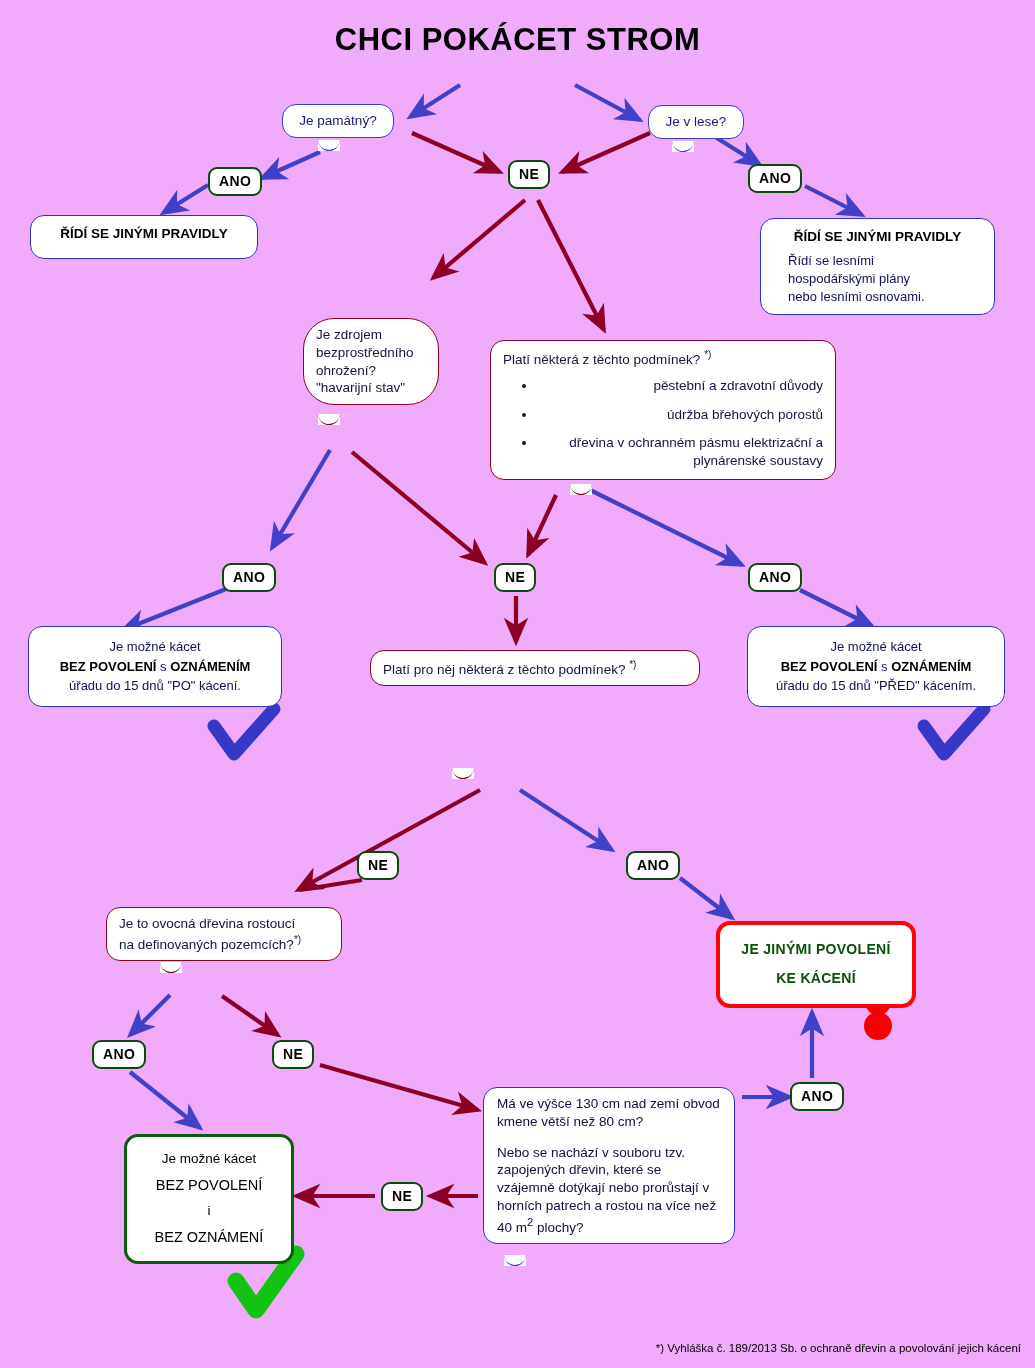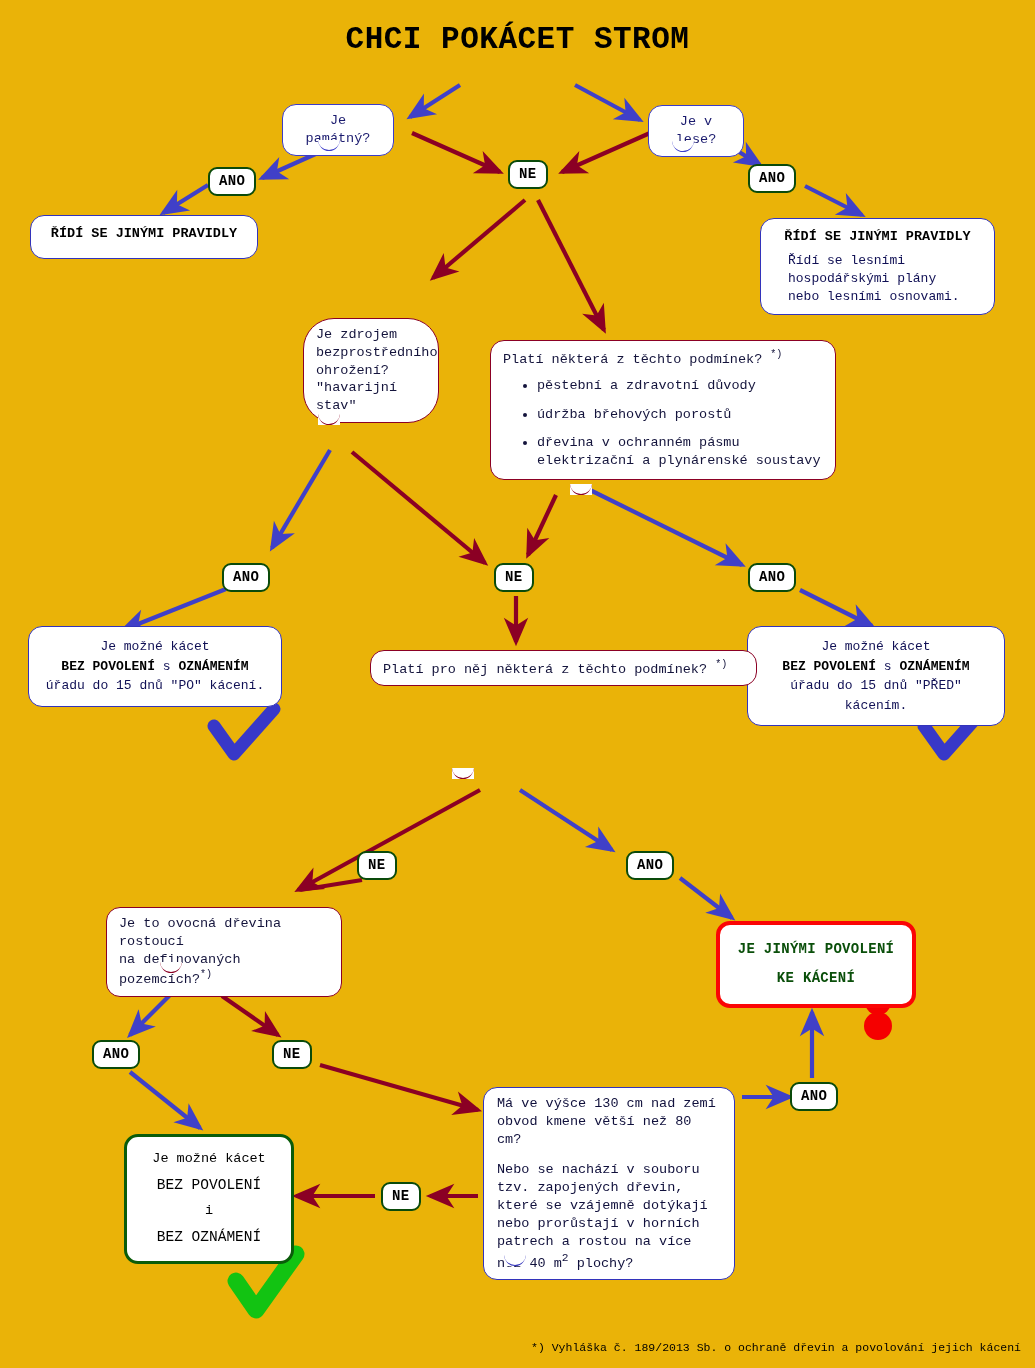--- a/index.html
+++ b/index.html
@@ -9,22 +9,21 @@
   }
   body {
     font-family: "Liberation Sans", sans-serif;
     color: #000000;
   }
   #canvas {
     position: relative;
     width: 1035px;
     height: 1368px;
     overflow: hidden;
-    background: #eab308;
-    font-family: Liberation Mono, monospace;
+    background: #f0abfc;
   }
   #arrow-layer {
     position: absolute;
     left: 0;
     top: 0;
     width: 1035px;
     height: 1368px;
     pointer-events: none;
   }
   .node {
@@ -144,20 +143,21 @@
     text-align: center;
     line-height: 1;
     padding: 5px 9px 6px 9px;
     letter-spacing: 0.4px;
     box-sizing: border-box;
   }
   
   ul.bul {
     margin: 9px 0 2px 0;
     padding-left: 34px;
+    text-align: right;
   }
   ul.bul li {
     margin-bottom: 11px;
     line-height: 1.3;
   }
   ul.bul li:last-child { margin-bottom: 2px; }
   .qline { margin: 0; }
   .sup { font-size: 10px; vertical-align: super; }
   .para { margin: 0 0 13px 0; }
   .para:last-child { margin-bottom: 0; }
@@ -324,21 +324,21 @@
   <div class="node resultbox blue" style="left:747px; top:626px; width:258px;">
     <div>Je možné kácet</div>
     <div>
       <b>BEZ POVOLENÍ</b>
       <span>s</span>
       <b>OZNÁMENÍM</b>
     </div>
     <div>úřadu do 15 dnů "PŘED" kácením.</div>
   </div>
 
-  <div class="node bubble darkred" style="left:370px; top:650px; width:387px;">
+  <div class="node bubble darkred" style="left:370px; top:650px; width:330px;">
     <div class="qline">
       <span>Platí pro něj některá z těchto podmínek?</span>
       <span class="sup">*)</span>
     </div>
   </div>
   <div class="tail darkred" style="left:452px; top:768px;"></div>
 
   <div class="badge" style="left:357px; top:851px;">NE</div>
   <div class="badge" style="left:626px; top:851px;">ANO</div>
 

